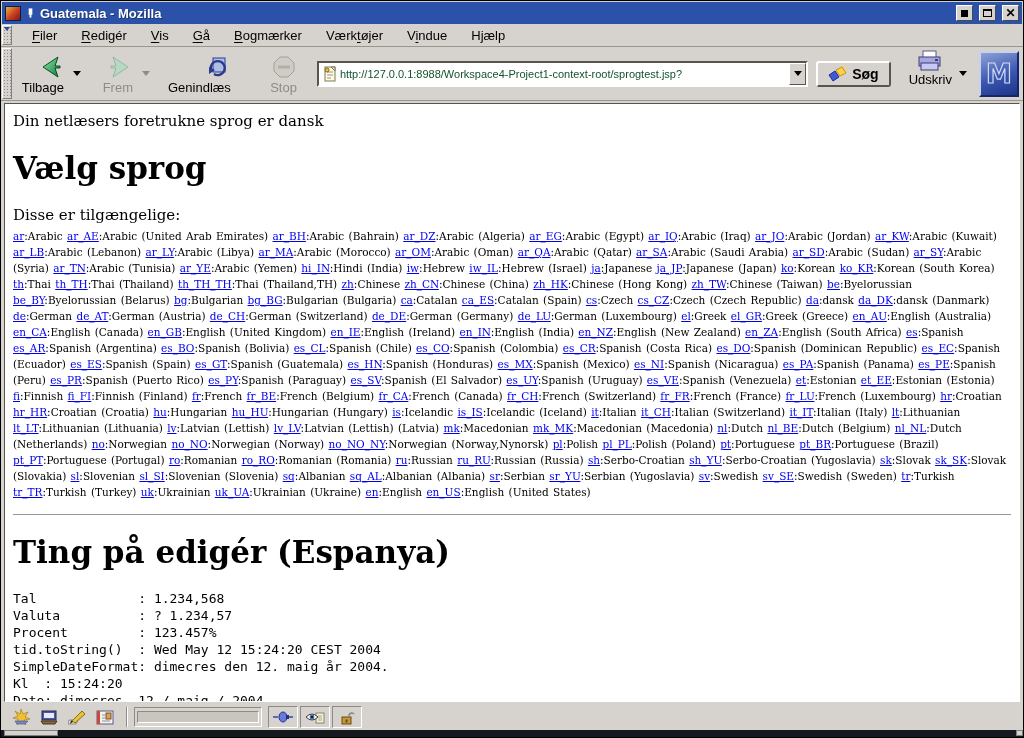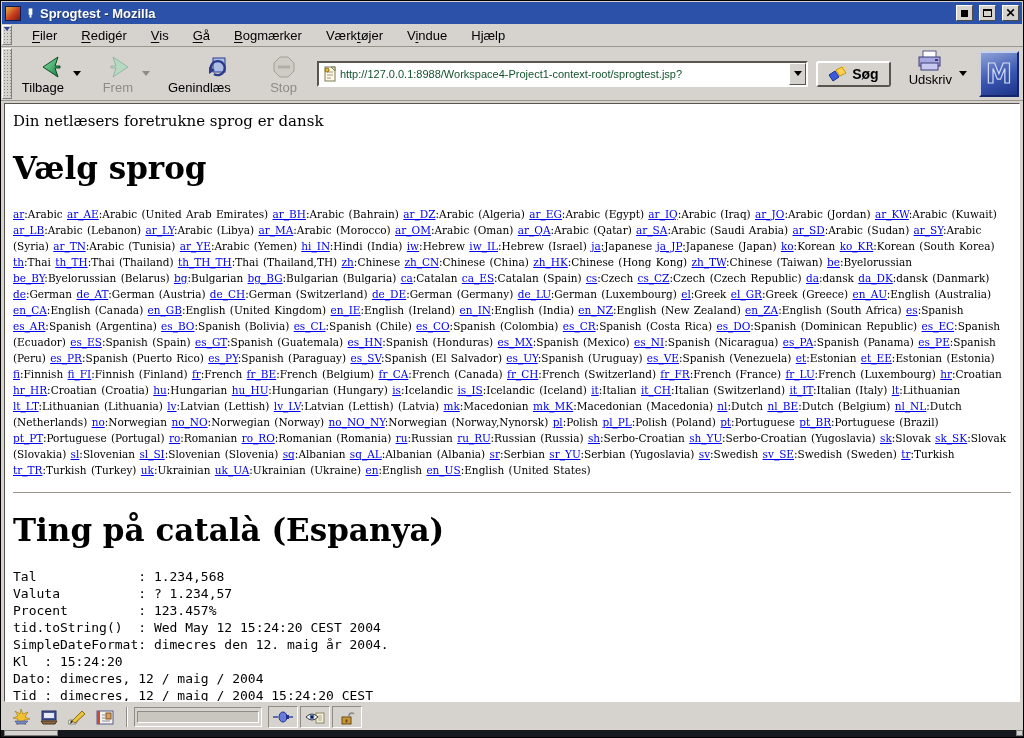--- a/index.html
+++ b/index.html
@@ -125,21 +125,21 @@
 <body>
 
 <div class="window">
 
   <div class="titlebar">
     <div class="titlebar-icon"></div>
     <svg class="pin-icon" width="12" height="12" viewBox="0 0 12 12">
       <rect x="1" y="4" width="7" height="4" fill="#fff"></rect>
         <rect x="8" y="5" width="3" height="2" fill="#fff"></rect>
     </svg>
-    <div class="title-text">Sprogtest - Mozilla</div>
+    <div class="title-text">Guatemala - Mozilla</div>
     <div class="winbtn">
         <div class="glyph-min"></div>
       </div>
     <div class="winbtn">
         <div class="glyph-max"></div>
       </div>
     <div class="winbtn">
         <div class="glyph-close">✕</div>
       </div>
   </div>
@@ -247,23 +247,24 @@
       <svg width="32" height="30" viewBox="0 0 32 30">
         <text x="16" y="24" text-anchor="middle" font-family="DejaVu Sans, sans-serif" font-size="26" font-weight="bold" fill="none" stroke="#cdd8f2" stroke-width="1.2">M</text>
       </svg>
     </div>
   </div>
 
   <div class="content-frame">
     <div class="content">
       <p class="intro">Din netlæsers foretrukne sprog er dansk</p>
       <h1>Vælg sprog</h1>
+      <p class="avail">Disse er tilgængelige:</p>
       <div class="locale-list"><span><a href="#" style="color: rgb(0, 0, 238);">ar</a>:Arabic</span> <span><a href="#" style="color: rgb(0, 0, 238);">ar_AE</a>:Arabic (United Arab Emirates)</span> <span><a href="#" style="color: rgb(0, 0, 238);">ar_BH</a>:Arabic (Bahrain)</span> <span><a href="#" style="color: rgb(0, 0, 238);">ar_DZ</a>:Arabic (Algeria)</span> <span><a href="#" style="color: rgb(0, 0, 238);">ar_EG</a>:Arabic (Egypt)</span> <span><a href="#" style="color: rgb(0, 0, 238);">ar_IQ</a>:Arabic (Iraq)</span> <span><a href="#" style="color: rgb(0, 0, 238);">ar_JO</a>:Arabic (Jordan)</span> <span><a href="#" style="color: rgb(0, 0, 238);">ar_KW</a>:Arabic (Kuwait)</span> <span><a href="#" style="color: rgb(0, 0, 238);">ar_LB</a>:Arabic (Lebanon)</span> <span><a href="#" style="color: rgb(0, 0, 238);">ar_LY</a>:Arabic (Libya)</span> <span><a href="#" style="color: rgb(0, 0, 238);">ar_MA</a>:Arabic (Morocco)</span> <span><a href="#" style="color: rgb(0, 0, 238);">ar_OM</a>:Arabic (Oman)</span> <span><a href="#" style="color: rgb(0, 0, 238);">ar_QA</a>:Arabic (Qatar)</span> <span><a href="#" style="color: rgb(0, 0, 238);">ar_SA</a>:Arabic (Saudi Arabia)</span> <span><a href="#" style="color: rgb(0, 0, 238);">ar_SD</a>:Arabic (Sudan)</span> <span><a href="#" style="color: rgb(0, 0, 238);">ar_SY</a>:Arabic (Syria)</span> <span><a href="#" style="color: rgb(0, 0, 238);">ar_TN</a>:Arabic (Tunisia)</span> <span><a href="#" style="color: rgb(0, 0, 238);">ar_YE</a>:Arabic (Yemen)</span> <span><a href="#" style="color: rgb(0, 0, 238);">hi_IN</a>:Hindi (India)</span> <span><a href="#" style="color: rgb(0, 0, 238);">iw</a>:Hebrew</span> <span><a href="#" style="color: rgb(0, 0, 238);">iw_IL</a>:Hebrew (Israel)</span> <span><a href="#" style="color: rgb(0, 0, 238);">ja</a>:Japanese</span> <span><a href="#" style="color: rgb(0, 0, 238);">ja_JP</a>:Japanese (Japan)</span> <span><a href="#" style="color: rgb(0, 0, 238);">ko</a>:Korean</span> <span><a href="#" style="color: rgb(0, 0, 238);">ko_KR</a>:Korean (South Korea)</span> <span><a href="#" style="color: rgb(0, 0, 238);">th</a>:Thai</span> <span><a href="#" style="color: rgb(0, 0, 238);">th_TH</a>:Thai (Thailand)</span> <span><a href="#" style="color: rgb(0, 0, 238);">th_TH_TH</a>:Thai (Thailand,TH)</span> <span><a href="#" style="color: rgb(0, 0, 238);">zh</a>:Chinese</span> <span><a href="#" style="color: rgb(0, 0, 238);">zh_CN</a>:Chinese (China)</span> <span><a href="#" style="color: rgb(0, 0, 238);">zh_HK</a>:Chinese (Hong Kong)</span> <span><a href="#" style="color: rgb(0, 0, 238);">zh_TW</a>:Chinese (Taiwan)</span> <span><a href="#" style="color: rgb(0, 0, 238);">be</a>:Byelorussian</span> <span><a href="#" style="color: rgb(0, 0, 238);">be_BY</a>:Byelorussian (Belarus)</span> <span><a href="#" style="color: rgb(0, 0, 238);">bg</a>:Bulgarian</span> <span><a href="#" style="color: rgb(0, 0, 238);">bg_BG</a>:Bulgarian (Bulgaria)</span> <span><a href="#" style="color: rgb(0, 0, 238);">ca</a>:Catalan</span> <span><a href="#" style="color: rgb(0, 0, 238);">ca_ES</a>:Catalan (Spain)</span> <span><a href="#" style="color: rgb(0, 0, 238);">cs</a>:Czech</span> <span><a href="#" style="color: rgb(0, 0, 238);">cs_CZ</a>:Czech (Czech Republic)</span> <span><a href="#" style="color: rgb(0, 0, 238);">da</a>:dansk</span> <span><a href="#" style="color: rgb(0, 0, 238);">da_DK</a>:dansk (Danmark)</span> <span><a href="#" style="color: rgb(0, 0, 238);">de</a>:German</span> <span><a href="#" style="color: rgb(0, 0, 238);">de_AT</a>:German (Austria)</span> <span><a href="#" style="color: rgb(0, 0, 238);">de_CH</a>:German (Switzerland)</span> <span><a href="#" style="color: rgb(0, 0, 238);">de_DE</a>:German (Germany)</span> <span><a href="#" style="color: rgb(0, 0, 238);">de_LU</a>:German (Luxembourg)</span> <span><a href="#" style="color: rgb(0, 0, 238);">el</a>:Greek</span> <span><a href="#" style="color: rgb(0, 0, 238);">el_GR</a>:Greek (Greece)</span> <span><a href="#" style="color: rgb(0, 0, 238);">en_AU</a>:English (Australia)</span> <span><a href="#" style="color: rgb(0, 0, 238);">en_CA</a>:English (Canada)</span> <span><a href="#" style="color: rgb(0, 0, 238);">en_GB</a>:English (United Kingdom)</span> <span><a href="#" style="color: rgb(0, 0, 238);">en_IE</a>:English (Ireland)</span> <span><a href="#" style="color: rgb(0, 0, 238);">en_IN</a>:English (India)</span> <span><a href="#" style="color: rgb(0, 0, 238);">en_NZ</a>:English (New Zealand)</span> <span><a href="#" style="color: rgb(0, 0, 238);">en_ZA</a>:English (South Africa)</span> <span><a href="#" style="color: rgb(0, 0, 238);">es</a>:Spanish</span> <span><a href="#" style="color: rgb(0, 0, 238);">es_AR</a>:Spanish (Argentina)</span> <span><a href="#" style="color: rgb(0, 0, 238);">es_BO</a>:Spanish (Bolivia)</span> <span><a href="#" style="color: rgb(0, 0, 238);">es_CL</a>:Spanish (Chile)</span> <span><a href="#" style="color: rgb(0, 0, 238);">es_CO</a>:Spanish (Colombia)</span> <span><a href="#" style="color: rgb(0, 0, 238);">es_CR</a>:Spanish (Costa Rica)</span> <span><a href="#" style="color: rgb(0, 0, 238);">es_DO</a>:Spanish (Dominican Republic)</span> <span><a href="#" style="color: rgb(0, 0, 238);">es_EC</a>:Spanish (Ecuador)</span> <span><a href="#" style="color: rgb(0, 0, 238);">es_ES</a>:Spanish (Spain)</span> <span><a href="#" style="color: rgb(0, 0, 238);">es_GT</a>:Spanish (Guatemala)</span> <span><a href="#" style="color: rgb(0, 0, 238);">es_HN</a>:Spanish (Honduras)</span> <span><a href="#" style="color: rgb(0, 0, 238);">es_MX</a>:Spanish (Mexico)</span> <span><a href="#" style="color: rgb(0, 0, 238);">es_NI</a>:Spanish (Nicaragua)</span> <span><a href="#" style="color: rgb(0, 0, 238);">es_PA</a>:Spanish (Panama)</span> <span><a href="#" style="color: rgb(0, 0, 238);">es_PE</a>:Spanish (Peru)</span> <span><a href="#" style="color: rgb(0, 0, 238);">es_PR</a>:Spanish (Puerto Rico)</span> <span><a href="#" style="color: rgb(0, 0, 238);">es_PY</a>:Spanish (Paraguay)</span> <span><a href="#" style="color: rgb(0, 0, 238);">es_SV</a>:Spanish (El Salvador)</span> <span><a href="#" style="color: rgb(0, 0, 238);">es_UY</a>:Spanish (Uruguay)</span> <span><a href="#" style="color: rgb(0, 0, 238);">es_VE</a>:Spanish (Venezuela)</span> <span><a href="#" style="color: rgb(0, 0, 238);">et</a>:Estonian</span> <span><a href="#" style="color: rgb(0, 0, 238);">et_EE</a>:Estonian (Estonia)</span> <span><a href="#" style="color: rgb(0, 0, 238);">fi</a>:Finnish</span> <span><a href="#" style="color: rgb(0, 0, 238);">fi_FI</a>:Finnish (Finland)</span> <span><a href="#" style="color: rgb(0, 0, 238);">fr</a>:French</span> <span><a href="#" style="color: rgb(0, 0, 238);">fr_BE</a>:French (Belgium)</span> <span><a href="#" style="color: rgb(0, 0, 238);">fr_CA</a>:French (Canada)</span> <span><a href="#" style="color: rgb(0, 0, 238);">fr_CH</a>:French (Switzerland)</span> <span><a href="#" style="color: rgb(0, 0, 238);">fr_FR</a>:French (France)</span> <span><a href="#" style="color: rgb(0, 0, 238);">fr_LU</a>:French (Luxembourg)</span> <span><a href="#" style="color: rgb(0, 0, 238);">hr</a>:Croatian</span> <span><a href="#" style="color: rgb(0, 0, 238);">hr_HR</a>:Croatian (Croatia)</span> <span><a href="#" style="color: rgb(0, 0, 238);">hu</a>:Hungarian</span> <span><a href="#" style="color: rgb(0, 0, 238);">hu_HU</a>:Hungarian (Hungary)</span> <span><a href="#" style="color: rgb(0, 0, 238);">is</a>:Icelandic</span> <span><a href="#" style="color: rgb(0, 0, 238);">is_IS</a>:Icelandic (Iceland)</span> <span><a href="#" style="color: rgb(0, 0, 238);">it</a>:Italian</span> <span><a href="#" style="color: rgb(0, 0, 238);">it_CH</a>:Italian (Switzerland)</span> <span><a href="#" style="color: rgb(0, 0, 238);">it_IT</a>:Italian (Italy)</span> <span><a href="#" style="color: rgb(0, 0, 238);">lt</a>:Lithuanian</span> <span><a href="#" style="color: rgb(0, 0, 238);">lt_LT</a>:Lithuanian (Lithuania)</span> <span><a href="#" style="color: rgb(0, 0, 238);">lv</a>:Latvian (Lettish)</span> <span><a href="#" style="color: rgb(0, 0, 238);">lv_LV</a>:Latvian (Lettish) (Latvia)</span> <span><a href="#" style="color: rgb(0, 0, 238);">mk</a>:Macedonian</span> <span><a href="#" style="color: rgb(0, 0, 238);">mk_MK</a>:Macedonian (Macedonia)</span> <span><a href="#" style="color: rgb(0, 0, 238);">nl</a>:Dutch</span> <span><a href="#" style="color: rgb(0, 0, 238);">nl_BE</a>:Dutch (Belgium)</span> <span><a href="#" style="color: rgb(0, 0, 238);">nl_NL</a>:Dutch (Netherlands)</span> <span><a href="#" style="color: rgb(0, 0, 238);">no</a>:Norwegian</span> <span><a href="#" style="color: rgb(0, 0, 238);">no_NO</a>:Norwegian (Norway)</span> <span><a href="#" style="color: rgb(0, 0, 238);">no_NO_NY</a>:Norwegian (Norway,Nynorsk)</span> <span><a href="#" style="color: rgb(0, 0, 238);">pl</a>:Polish</span> <span><a href="#" style="color: rgb(0, 0, 238);">pl_PL</a>:Polish (Poland)</span> <span><a href="#" style="color: rgb(0, 0, 238);">pt</a>:Portuguese</span> <span><a href="#" style="color: rgb(0, 0, 238);">pt_BR</a>:Portuguese (Brazil)</span> <span><a href="#" style="color: rgb(0, 0, 238);">pt_PT</a>:Portuguese (Portugal)</span> <span><a href="#" style="color: rgb(0, 0, 238);">ro</a>:Romanian</span> <span><a href="#" style="color: rgb(0, 0, 238);">ro_RO</a>:Romanian (Romania)</span> <span><a href="#" style="color: rgb(0, 0, 238);">ru</a>:Russian</span> <span><a href="#" style="color: rgb(0, 0, 238);">ru_RU</a>:Russian (Russia)</span> <span><a href="#" style="color: rgb(0, 0, 238);">sh</a>:Serbo-Croatian</span> <span><a href="#" style="color: rgb(0, 0, 238);">sh_YU</a>:Serbo-Croatian (Yugoslavia)</span> <span><a href="#" style="color: rgb(0, 0, 238);">sk</a>:Slovak</span> <span><a href="#" style="color: rgb(0, 0, 238);">sk_SK</a>:Slovak (Slovakia)</span> <span><a href="#" style="color: rgb(0, 0, 238);">sl</a>:Slovenian</span> <span><a href="#" style="color: rgb(0, 0, 238);">sl_SI</a>:Slovenian (Slovenia)</span> <span><a href="#" style="color: rgb(0, 0, 238);">sq</a>:Albanian</span> <span><a href="#" style="color: rgb(0, 0, 238);">sq_AL</a>:Albanian (Albania)</span> <span><a href="#" style="color: rgb(0, 0, 238);">sr</a>:Serbian</span> <span><a href="#" style="color: rgb(0, 0, 238);">sr_YU</a>:Serbian (Yugoslavia)</span> <span><a href="#" style="color: rgb(0, 0, 238);">sv</a>:Swedish</span> <span><a href="#" style="color: rgb(0, 0, 238);">sv_SE</a>:Swedish (Sweden)</span> <span><a href="#" style="color: rgb(0, 0, 238);">tr</a>:Turkish</span> <span><a href="#" style="color: rgb(0, 0, 238);">tr_TR</a>:Turkish (Turkey)</span> <span><a href="#" style="color: rgb(0, 0, 238);">uk</a>:Ukrainian</span> <span><a href="#" style="color: rgb(0, 0, 238);">uk_UA</a>:Ukrainian (Ukraine)</span> <span><a href="#" style="color: rgb(0, 0, 238);">en</a>:English</span> <span><a href="#" style="color: rgb(0, 0, 238);">en_US</a>:English (United States)</span> </div>
       <hr>
-      <h1>Ting på català (Espanya)</h1>
+      <h1>Ting på edigér (Espanya)</h1>
       <pre>Tal             : 1.234,568
 Valuta          : ? 1.234,57
 Procent         : 123.457%
 tid.toString()  : Wed May 12 15:24:20 CEST 2004
 SimpleDateFormat: dimecres den 12. maig år 2004.
 Kl  : 15:24:20
 Dato: dimecres, 12 / maig / 2004
 Tid : dimecres, 12 / maig / 2004 15:24:20 CEST</pre>
     </div>
   </div>

